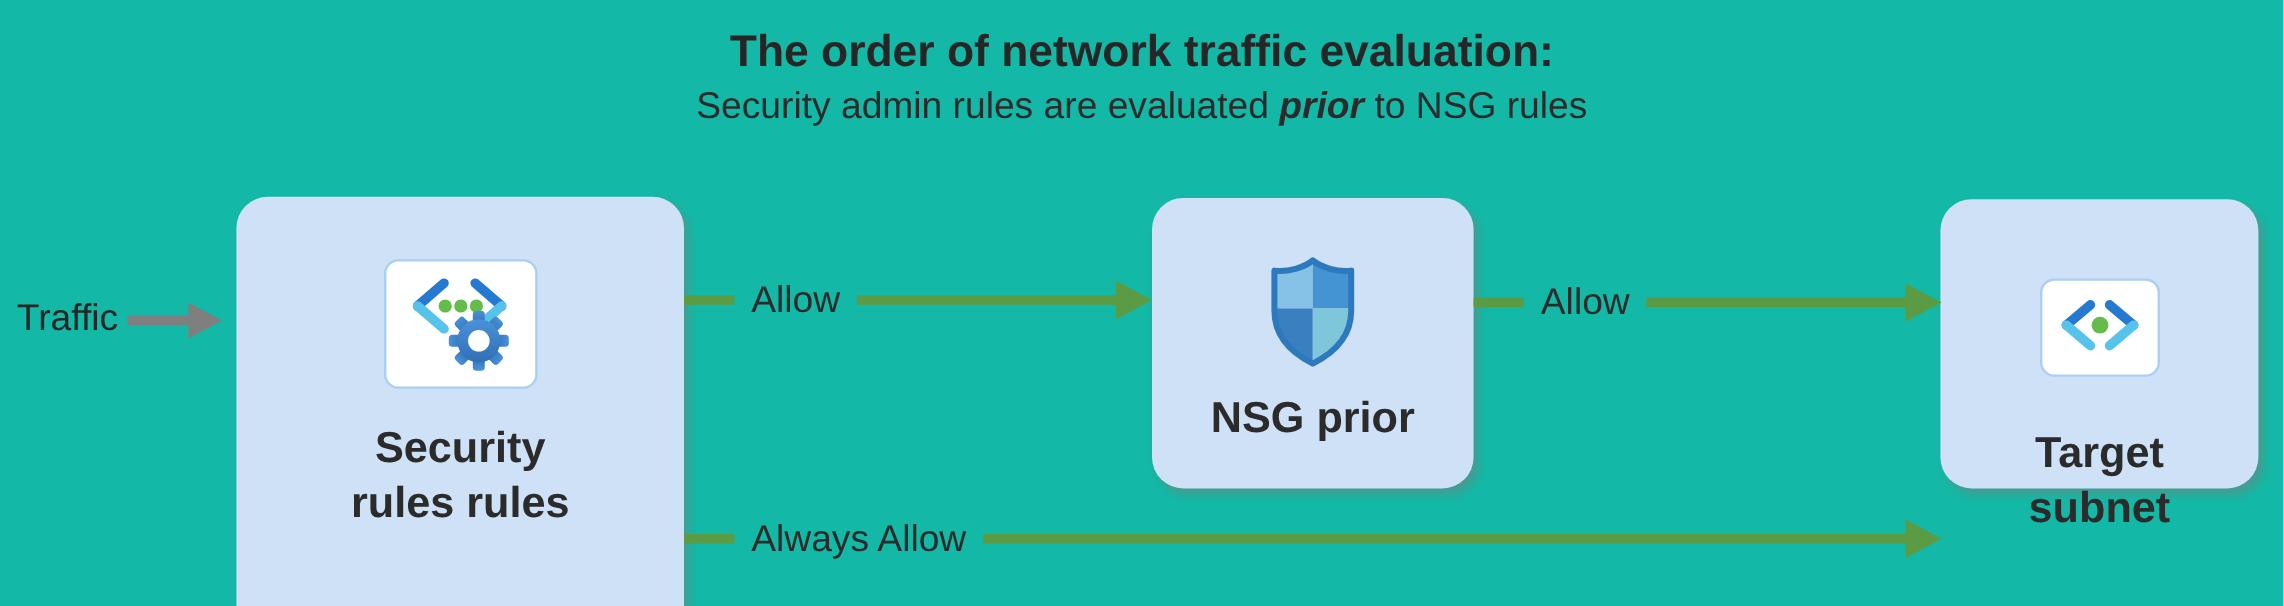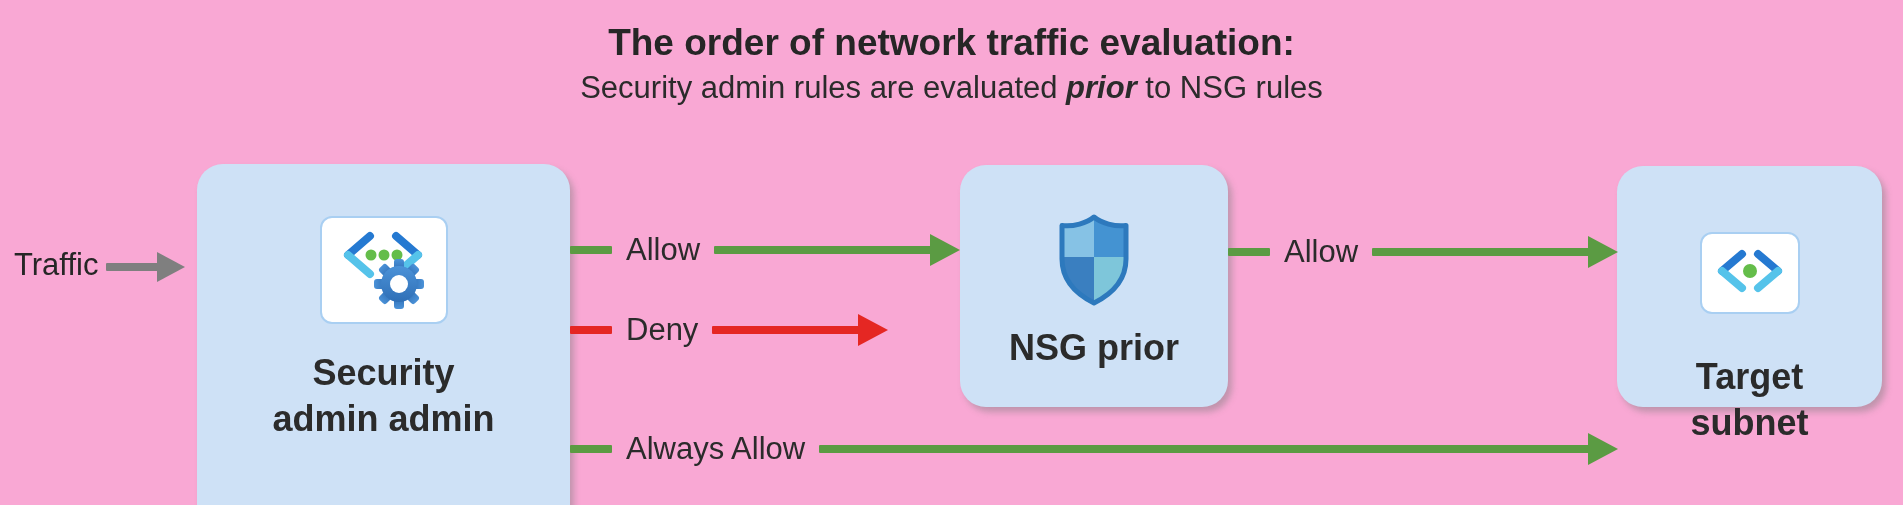--- a/index.html
+++ b/index.html
@@ -1,17 +1,17 @@
 <!DOCTYPE html>
 <html><head>
 <meta charset="utf-8">
 <style>
   html,body{margin:0;padding:0;background:#ffffff;}
   .canvas{
-    position:relative;width:1903px;height:505px;background:#f9a8d4;overflow:hidden;
+    position:relative;width:1903px;height:505px;background:#14b8a6;overflow:hidden;
     font-family:"Liberation Sans","DejaVu Sans",sans-serif;color:#2b2b2b;
   }
   .title{
     position:absolute;top:22px;left:0;width:100%;text-align:center;
     font-size:37px;font-weight:700;letter-spacing:0;color:#262626;
   }
   .subtitle{
     position:absolute;top:70px;left:0;width:100%;text-align:center;
     font-size:31px;font-weight:400;color:#2b2b2b;
   }
@@ -107,21 +107,21 @@
               <rect x="-5" y="-25" width="10" height="12" rx="3" transform="rotate(315)"></rect>
               <circle cx="0" cy="0" r="18"></circle>
             </g>
             <circle cx="0" cy="0" r="9" fill="#ffffff"></circle>
           </g>
         </svg>
       </span>
     </div>
     <div class="node-label">
       <div>Security</div>
-      <div>admin admin</div>
+      <div>rules rules</div>
     </div>
   </div>
 
   <div class="node nsg-box">
     <div class="shield-wrap">
       <svg width="76" height="92" viewBox="0 0 76 92">
         <defs>
           <clipPath id="shieldClip">
             <path d="M38 3 C31 9 17 13 6 11.5 L6 45 C6 66 20 80 38 89 C56 80 70 66 70 45 L70 11.5 C59 13 45 9 38 3 Z"></path>
           </clipPath>
@@ -159,26 +159,20 @@
     </div>
   </div>
 
   <div class="arrow green" style="left:570px;top:232px;width:390px;">
     <span class="seg seg1"></span>
     <span class="alabel">Allow</span>
     <span class="seg seg2"></span>
     <span class="head"></span>
   </div>
 
-  <div class="arrow red" style="left:570px;top:312px;width:318px;">
-    <span class="seg seg1"></span>
-    <span class="alabel">Deny</span>
-    <span class="seg seg2"></span>
-    <span class="head"></span>
-  </div>
 
   <div class="arrow green" style="left:1228px;top:234px;width:390px;">
     <span class="seg seg1"></span>
     <span class="alabel">Allow</span>
     <span class="seg seg2"></span>
     <span class="head"></span>
   </div>
 
   <div class="arrow green" style="left:570px;top:431px;width:1048px;">
     <span class="seg seg1"></span>

